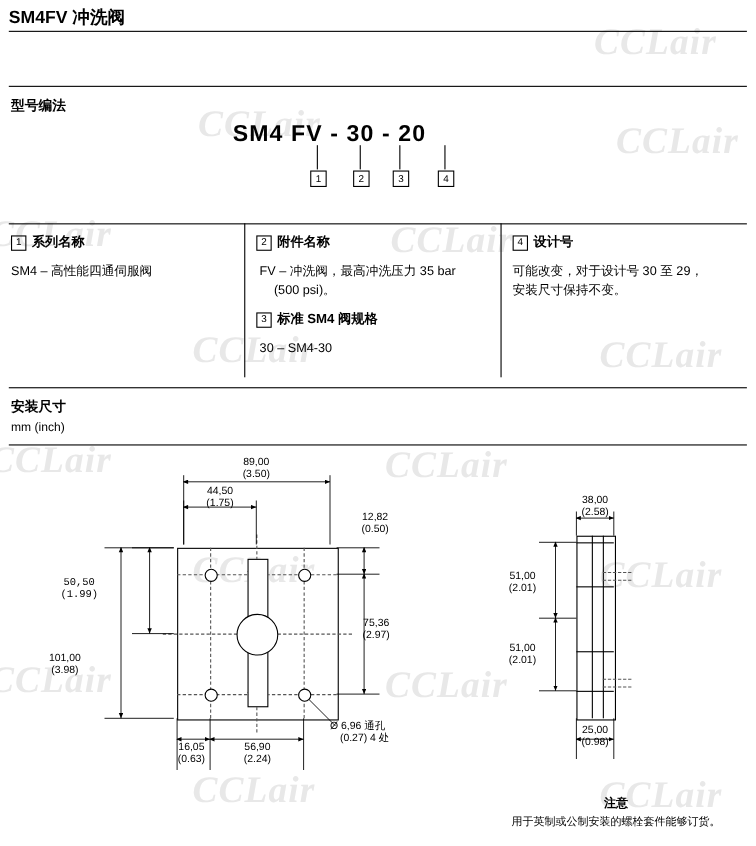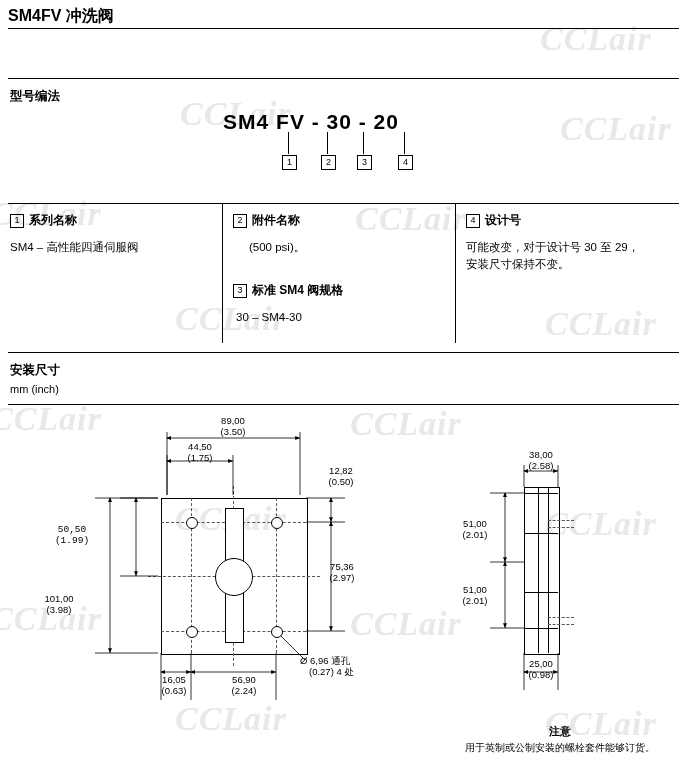--- a/index.html
+++ b/index.html
@@ -12,21 +12,20 @@
     background: #ffffff;
     font-family: "Liberation Sans", sans-serif;
     color: #000000;
     position: relative;
     overflow: hidden;
   }
   .page {
     position: relative;
     width: 599px;
     height: 769px;
-    padding-left: 23px;
   }
   
   .wm {
     position: absolute;
     font-family: "Liberation Serif", serif;
     font-style: italic;
     font-weight: bold;
     color: #e8e8e8;
     font-size: 34px;
     letter-spacing: 1px;
@@ -247,20 +246,21 @@
       <div style="font-weight:normal;">SM4 – 高性能四通伺服阀</div>
     </div>
   </div>
 
   <div class="legend" style="left:233px; top:212px; width:210px;">
     <div class="hdr">
       <span class="nb">2</span>
       <span>附件名称</span>
     </div>
     <div class="body" style="padding-left:3px;">
+      <div>FV – 冲洗阀，最高冲洗压力 35 bar</div>
       <div style="padding-left:13px;">(500 psi)。</div>
     </div>
   </div>
 
   <div class="legend" style="left:233px; top:282px; width:210px;">
     <div class="hdr">
       <span class="nb">3</span>
       <span>标准 SM4 阀规格</span>
     </div>
     <div class="body" style="padding-left:3px;">
@@ -406,21 +406,21 @@
   <div class="dim-txt" style="left:316px; top:562px; width:52px;">
     <span>75,36</span><br>
     <span>(2.97)</span>
   </div>
 
   <div class="dim-txt" style="left:146px; top:675px; width:56px;">
     <span>16,05</span><br>
     <span>(0.63)</span>
   </div>
 
-  <div class="dim-txt" style="left:215px; top:675px; width:58px;">
+  <div class="dim-txt" style="left:205px; top:675px; width:58px;">
     <span>56,90</span><br>
     <span>(2.24)</span>
   </div>
 
   <div class="dim-txt" style="left:300px; top:656px; width:110px; text-align:left;">
     <span>Ø</span>
     <span>6,96</span>
     <span>通孔</span><br>
     <span style="padding-left:9px;">(0.27)</span>
     <span>4 处</span>

